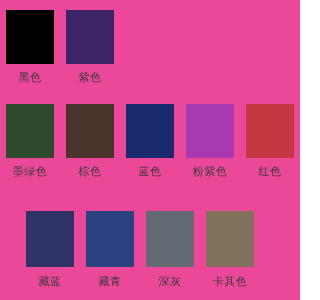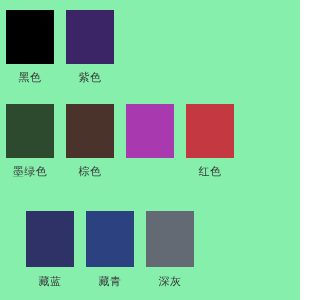--- a/index.html
+++ b/index.html
@@ -10,21 +10,21 @@
     width: 300px;
     height: 300px;
     background: #ffffff;
     font-family: "Liberation Sans", "DejaVu Sans", sans-serif;
     overflow: hidden;
   }
   #palette {
     position: relative;
     width: 300px;
     height: 300px;
-    background: #86efac;
+    background: #ec4899;
   }
   .swatch-row {
     position: absolute;
     left: 0;
     width: 300px;
     display: flex;
     flex-direction: row;
   }
   .row-1 { top: 10px; }
   .row-2 { top: 104px; }
@@ -76,36 +76,45 @@
   <div class="swatch-row row-2">
     <div class="swatch-cell">
       <span class="chip" style="background-color: rgb(45, 74, 46);"></span>
       <span class="chip-label" style="color: rgb(58, 58, 58);">墨绿色</span>
     </div>
     <div class="swatch-cell">
       <span class="chip" style="background-color: rgb(74, 51, 43);"></span>
       <span class="chip-label" style="color: rgb(58, 58, 58);">棕色</span>
     </div>
     <div class="swatch-cell">
+      <span class="chip" style="background-color: rgb(26, 42, 110);"></span>
+      <span class="chip-label" style="color: rgb(58, 58, 58);">蓝色</span>
+    </div>
+    <div class="swatch-cell">
       <span class="chip" style="background-color: rgb(169, 57, 174);"></span>
+      <span class="chip-label" style="color: rgb(58, 58, 58);">粉紫色</span>
     </div>
     <div class="swatch-cell">
       <span class="chip" style="background-color: rgb(196, 56, 66);"></span>
       <span class="chip-label" style="color: rgb(58, 58, 58);">红色</span>
     </div>
   </div>
 
   <div class="swatch-row row-3">
     <div class="swatch-cell">
       <span class="chip" style="background-color: rgb(46, 50, 102);"></span>
       <span class="chip-label" style="color: rgb(58, 58, 58);">藏蓝</span>
     </div>
     <div class="swatch-cell">
       <span class="chip" style="background-color: rgb(44, 66, 128);"></span>
       <span class="chip-label" style="color: rgb(58, 58, 58);">藏青</span>
     </div>
     <div class="swatch-cell">
       <span class="chip" style="background-color: rgb(100, 106, 115);"></span>
       <span class="chip-label" style="color: rgb(58, 58, 58); text-align: center;">深灰</span>
     </div>
+    <div class="swatch-cell">
+      <span class="chip" style="background-color: rgb(129, 112, 90);"></span>
+      <span class="chip-label" style="color: rgb(58, 58, 58);">卡其色</span>
+    </div>
   </div>
 
 </div>
 
 </body></html>

